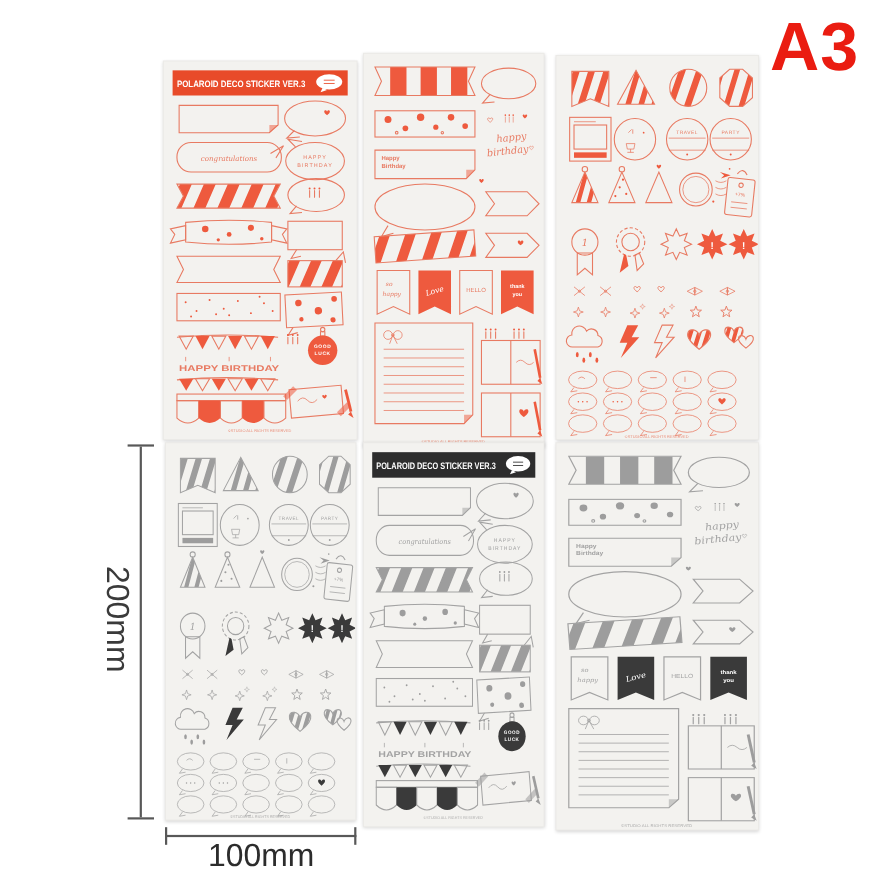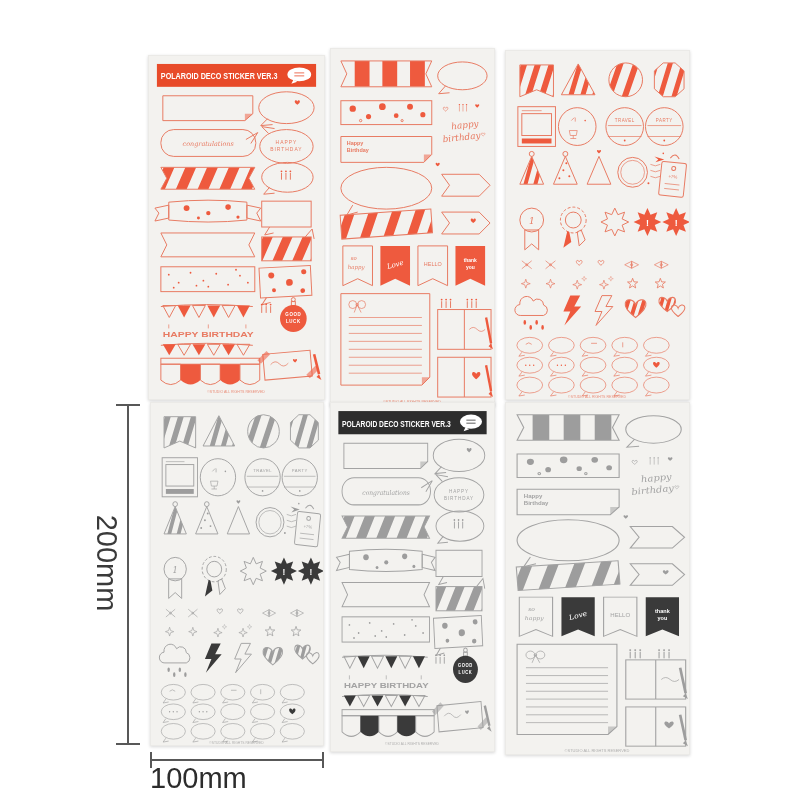--- a/index.html
+++ b/index.html
@@ -6,21 +6,21 @@
   body{width:800px;height:800px;background:#fff;font-family:"Liberation Sans",sans-serif;position:relative;overflow:hidden}
   .canvas{position:absolute;left:0;top:0;width:800px;height:800px;background:#fff}
   .defs-svg{position:absolute;width:0;height:0;overflow:hidden}
   .sheet{position:absolute;background:#f3f2ef;box-shadow:0 1px 3px rgba(0,0,0,.16);border:1px solid rgba(0,0,0,.03);box-sizing:border-box}
   .sheet svg{display:block;width:100%;height:100%}
   .red{--ink:#e87a62;--fill:#ee5a3e;--solid:#ee5a3e;--accent:#e84b2a}
   .gray{--ink:#a3a3a3;--fill:#9d9d9d;--solid:#3a3a3a;--accent:#2d2d2d}
   .a3{position:absolute;left:700px;top:8px;font-size:62px;font-weight:700;color:#ea1c11;letter-spacing:1px}
   .dim{position:absolute;background:#585858}
   .vlabel{position:absolute;left:106px;top:563px;transform:translate(-50%,-50%) rotate(90deg);font-size:29px;color:#3a3a3a;white-space:nowrap}
-  .hlabel{position:absolute;left:150px;top:762px;width:175px;font-size:29px;color:#2c2c2c}
+  .hlabel{position:absolute;left:150px;top:762px;width:175px;text-align:center;font-size:29px;color:#2c2c2c}
   
   svg text{font-family:"Liberation Sans",sans-serif}
   .o{fill:none;stroke:var(--ink)}
   .ot{stroke-width:.7}
   .f{fill:var(--fill);stroke:none}
   .s{fill:var(--solid);stroke:none}
   .st{stroke:var(--fill);fill:none}
   .tx{fill:var(--ink);stroke:none}
   .wtx{fill:#fff;stroke:none}
   .script{font-family:"DejaVu Serif",serif;font-style:italic}
@@ -519,20 +519,21 @@
       <ellipse cx="120" cy="336" rx="13" ry="8"></ellipse>
             <path d="M112 343 l-3 4 l6 -1"></path>
       <ellipse cx="152" cy="336" rx="13" ry="8"></ellipse>
             <path d="M144 343 l-3 4 l6 -1"></path>
     </g>
     <text class="tx" x="92" y="349" font-size="3.6" text-anchor="middle" opacity=".85">©STUDIO ALL RIGHTS RESERVED</text>
   </symbol>
 </defs>
 </svg>
 
+<div class="a3">A3</div>
 
 <div class="sheet red" style="left:148px;top:55px;width:177px;height:345px">
   <svg viewBox="0 0 177 345" preserveAspectRatio="none">
         <use href="#sheetA" width="177" height="345"></use>
       </svg>
 </div>
 <div class="sheet red" style="left:330px;top:48px;width:165px;height:358px">
   <svg viewBox="0 0 165 358" preserveAspectRatio="none">
         <use href="#sheetB" width="165" height="358"></use>
       </svg>

